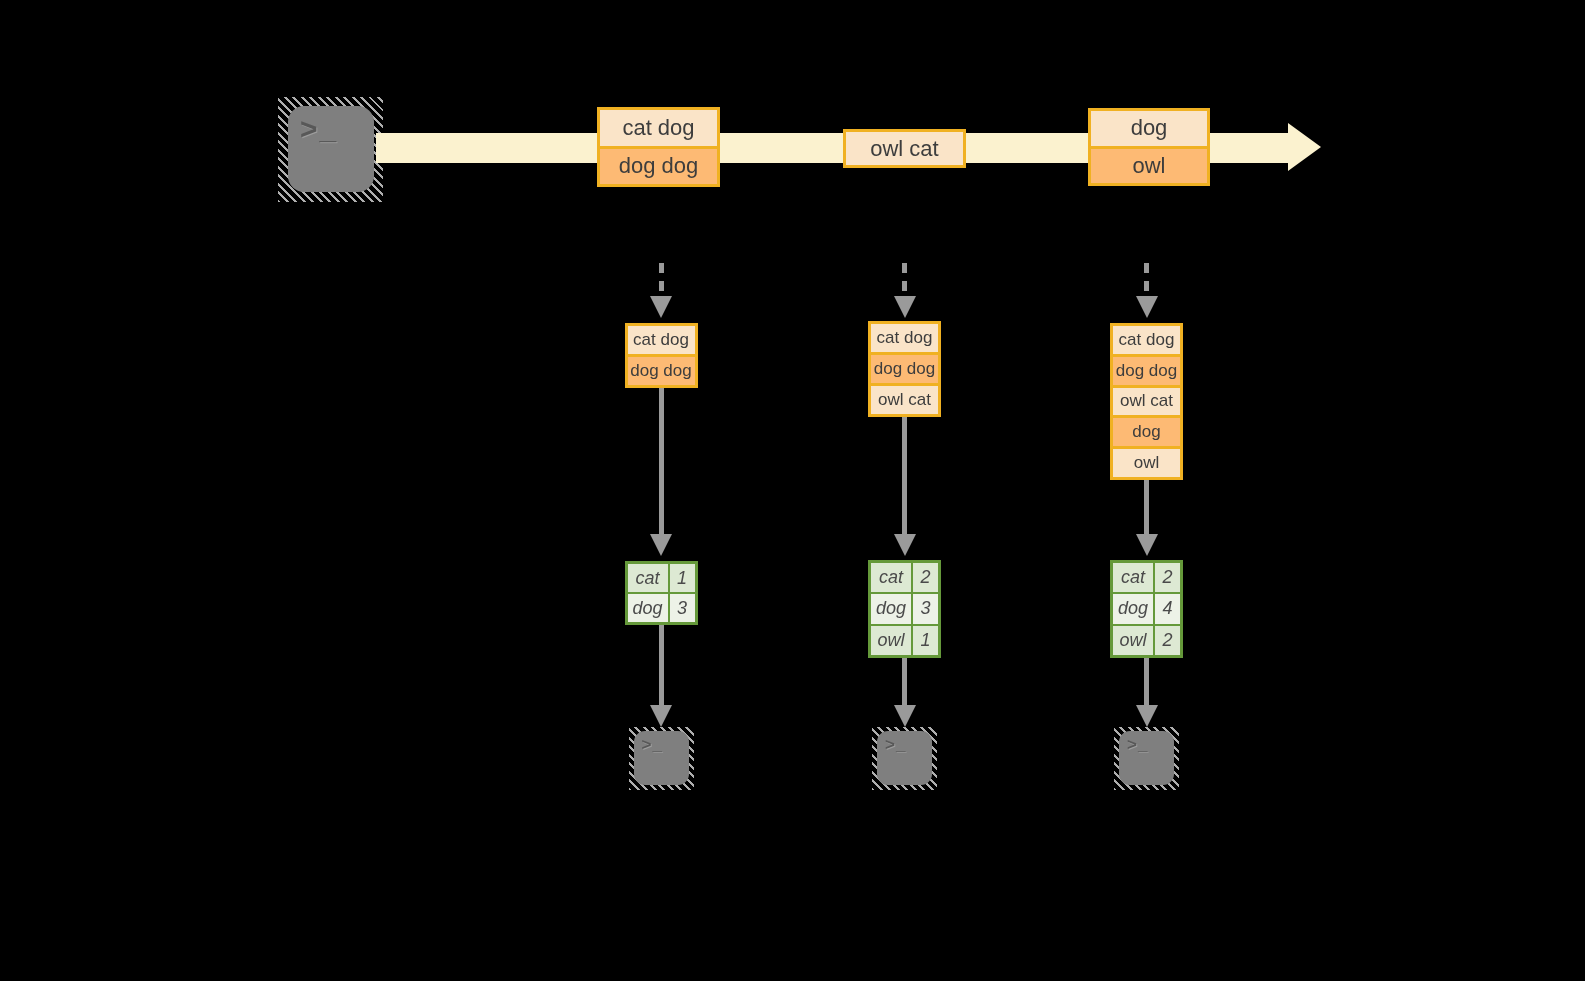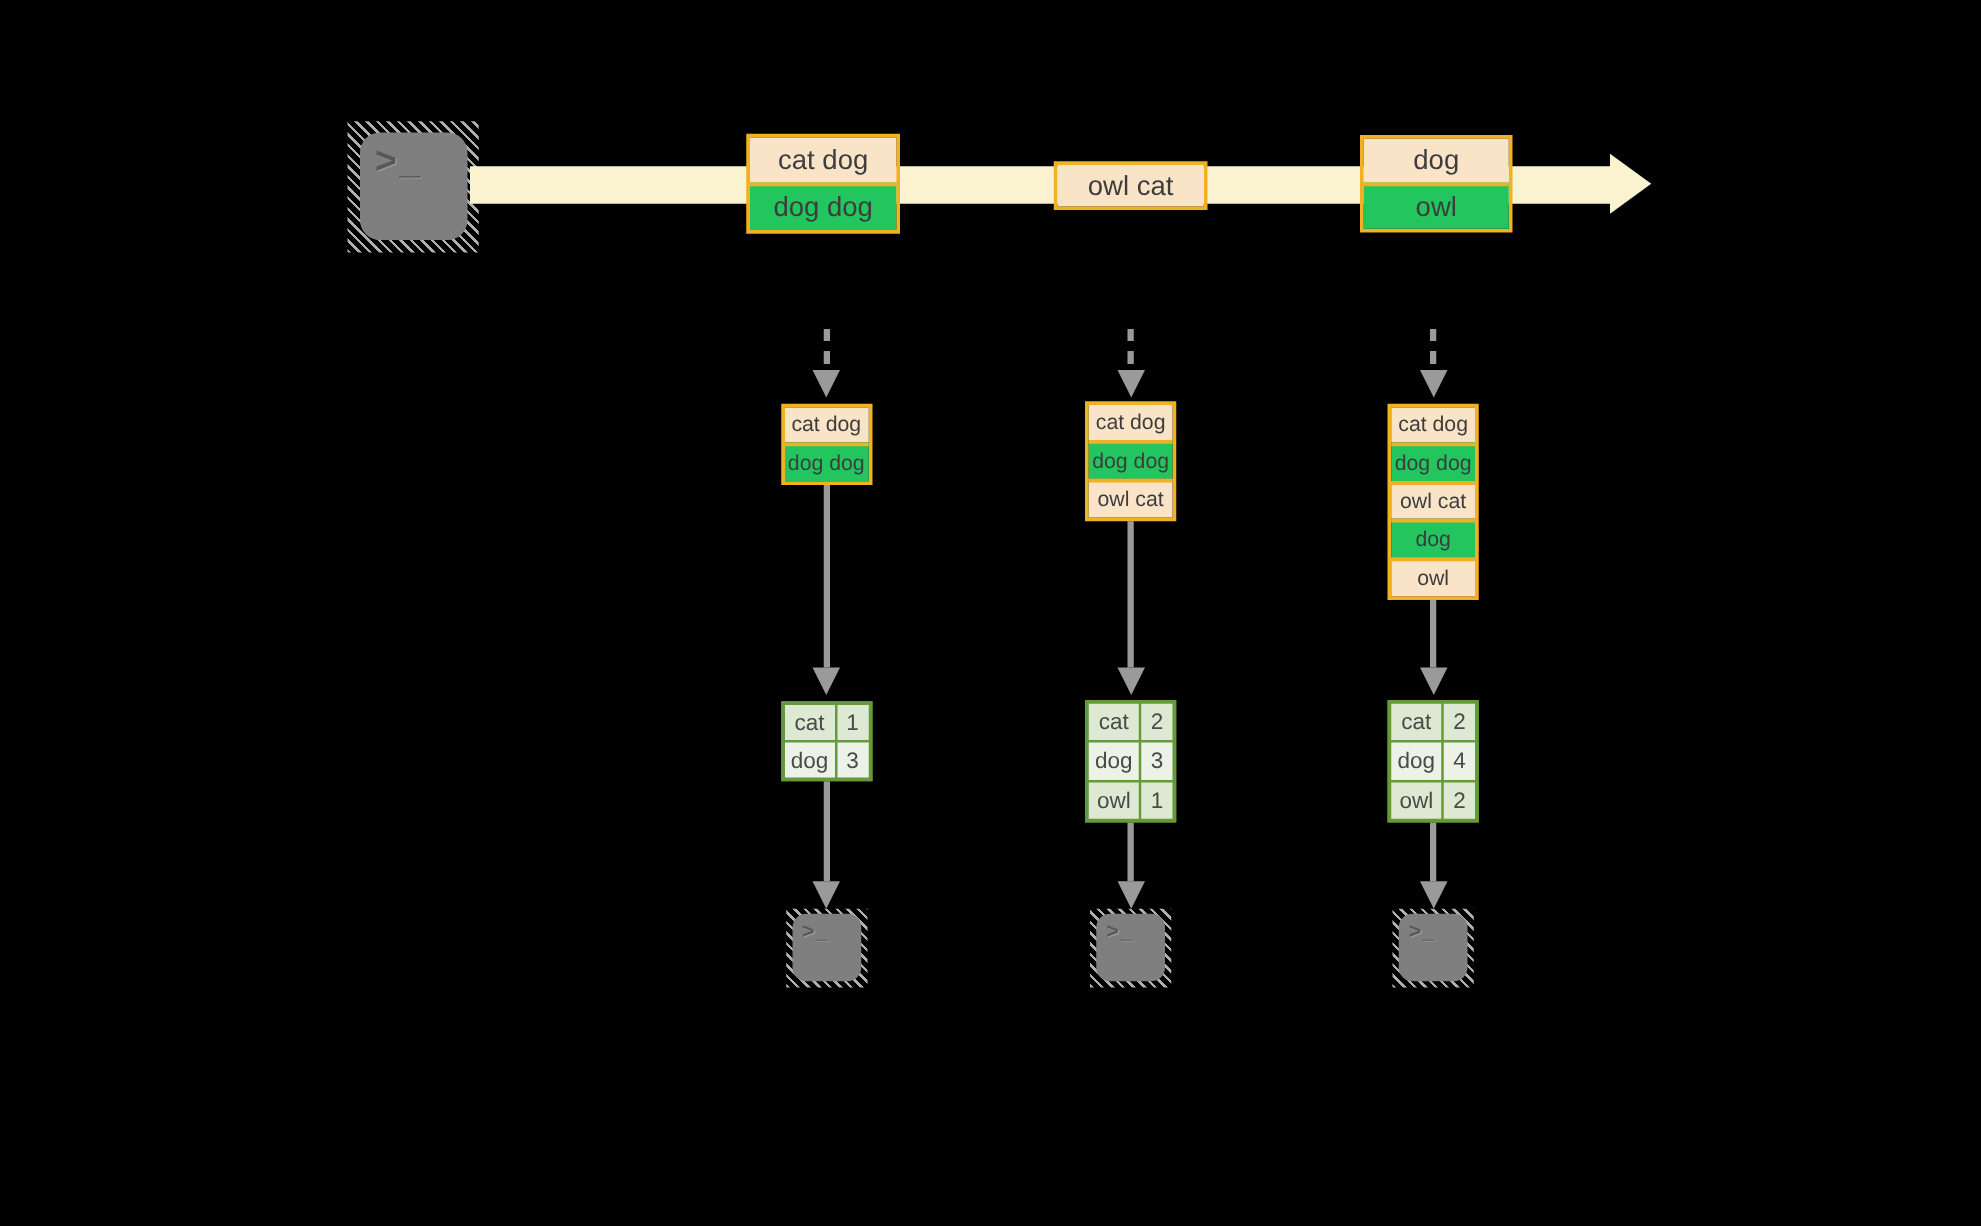--- a/index.html
+++ b/index.html
@@ -36,21 +36,21 @@
   .obox{
     position:absolute;border:3px solid #f0b122;display:flex;flex-direction:column;
     box-sizing:border-box;z-index:3;
   }
   .orow{
     flex:1;display:flex;align-items:center;justify-content:center;
     color:#3d3d3d;
   }
   .orow + .orow{border-top:3px solid #f0b122;}
   .peach{background:#fae4c8;}
-  .cream{background:#22c55e;}
+  .cream{background:#fdba74;}
   .obox.big .orow{font-size:22px;}
   .obox.small .orow{font-size:17px;}
 
   
   .vline{position:absolute;width:5px;background:#9a9a9a;z-index:1;}
   .vdash{
     position:absolute;width:5px;z-index:1;
     background:repeating-linear-gradient(to bottom,#9a9a9a 0 10px,transparent 10px 18px);
   }
   .ahead{
@@ -66,21 +66,21 @@
     font-size:31px;color:#1c1c1c;
   }
 
   
   .gtable{
     position:absolute;border:3px solid #65993a;background:#65993a;
     display:grid;grid-template-columns:1.62fr 1fr;gap:2px;box-sizing:border-box;z-index:3;
   }
   .gcell{
     display:flex;align-items:center;justify-content:center;
-    font-size:18px;color:#4a4a4a;
+    font-size:18px;color:#4a4a4a;font-style:italic;
   }
   .gdark{background:#dde9d3;}
   .glight{background:#edf2e7;}
 </style>
 </head>
 <body>
 
 <div class="abs" style="left:0;top:0;width:1585px;height:981px">
 
   <div class="hatchbox" style="left:278px;top:97px;width:105px;height:105px">

